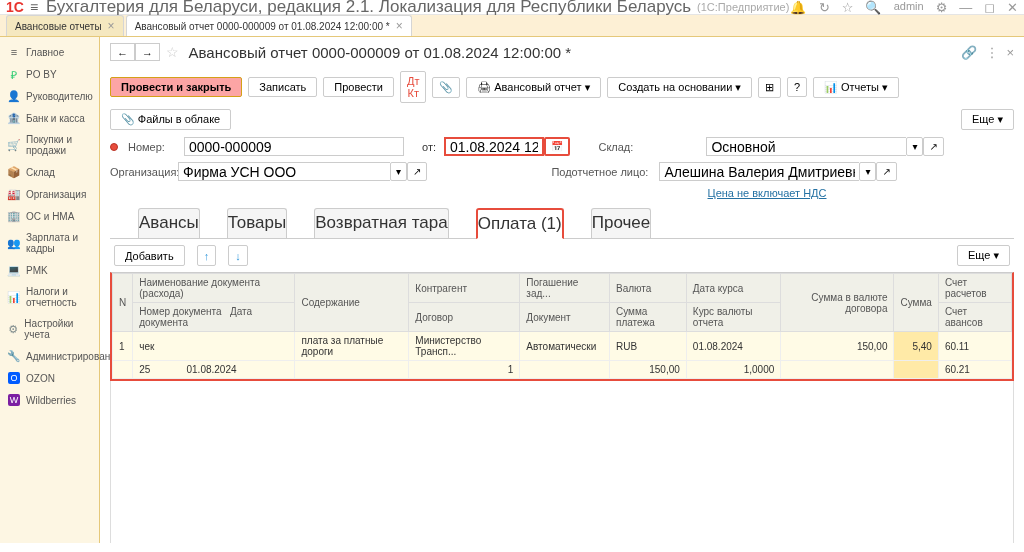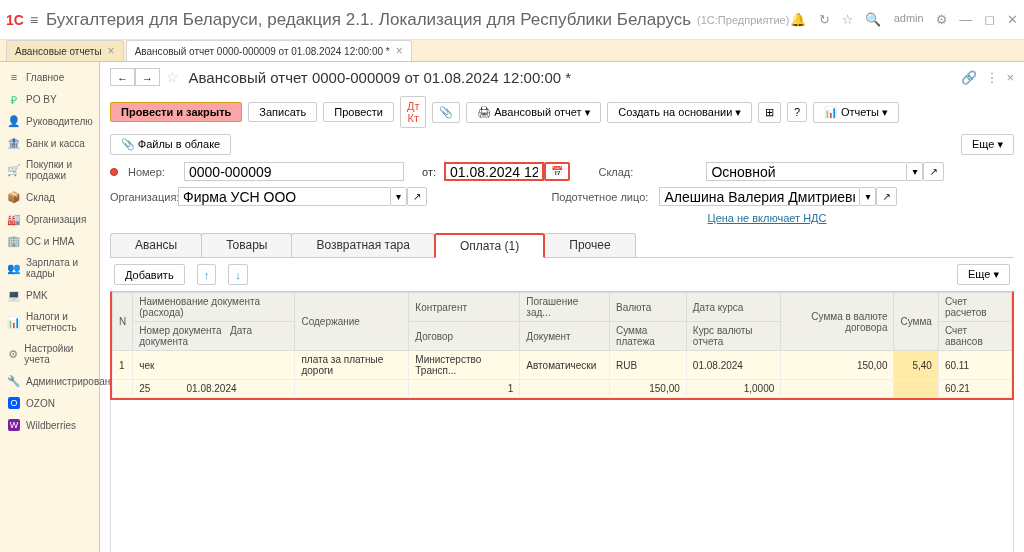--- a/index.html
+++ b/index.html
@@ -1,17 +1,17 @@
 <!DOCTYPE html>
 <html><head>
 <meta charset="utf-8">
 <style>
 * { box-sizing: border-box; margin: 0; padding: 0; }
 body { font-family: Arial, sans-serif; font-size: 11px; color: #333; background: #fff; width: 1024px; height: 552px; overflow: hidden; }
-.titlebar { display: flex; align-items: center; height: 40px; padding: 0 6px; background: #fff; border-bottom: 1px solid #e5e5e5; }
+.titlebar { display: flex; align-items: center; height: 15px; padding: 0 6px; background: #fff; border-bottom: 1px solid #e5e5e5; }
 .logo-1c { color: #e8342f; font-weight: bold; font-size: 14px; margin-right: 6px; }
 .burger { color: #666; font-size: 14px; margin-right: 8px; cursor: pointer; }
 .title-text { color: #666; font-size: 17px; }
 .title-sub { color: #aaa; font-size: 11px; margin-left: 6px; }
 .titlebar-right { margin-left: auto; display: flex; gap: 12px; color: #999; font-size: 13px; }
 .titlebar-right span { cursor: pointer; }
 .tabs-bar { display: flex; height: 22px; background: #fdf0d5; border-bottom: 1px solid #e5c87a; padding-left: 6px; align-items: flex-end; }
 .doc-tab { background: #fff; border: 1px solid #d5d5d5; border-bottom: none; padding: 3px 8px; font-size: 10px; margin-right: 2px; display: flex; align-items: center; gap: 6px; border-radius: 3px 3px 0 0; }
 .doc-tab.inactive { background: #f5e8c0; }
 .tab-close { color: #999; cursor: pointer; font-size: 12px; }
@@ -33,21 +33,21 @@
 .form-row { display: flex; align-items: center; padding: 3px 10px; gap: 8px; }
 .form-label { width: 48px; font-size: 11px; color: #555; }
 .form-label-wide { width: 100px; font-size: 11px; color: #555; }
 .form-input { border: 1px solid #ccc; padding: 2px 4px; font-size: 14px; height: 19px; }
 .input-group { display: flex; }
 .input-group .form-input { border-right: none; }
 .input-group .btn-sm { border-left: 1px solid #ccc; height: 19px; padding: 0 5px; font-size: 10px;}
 .req-dot { width: 8px; height: 8px; border-radius: 50%; background: #e74c3c; display: inline-block; margin-right: 2px; border: 1px solid #b93226;}
 .link-blue { color: #2471a3; text-decoration: underline; cursor: pointer; font-size: 11px; }
 .inner-tabs { display: flex; padding: 6px 10px 0; gap: 0; }
-.inner-tab { border: 1px solid #ccc; border-bottom: none; padding: 4px 24px; font-size: 12px; background: #f5f5f5; cursor: pointer; margin-right: -1px; border-radius: 3px 3px 0 0; }
+.inner-tab { border: 1px solid #ccc; border-bottom: none; padding: 4px 0; font-size: 17px; background: #f5f5f5; cursor: pointer; margin-right: -1px; border-radius: 3px 3px 0 0; margin-left: 28px; }
 .inner-tab.active { background: #fff; border: 2px solid #e74c3c; border-bottom: 1px solid #fff; position: relative; z-index: 2; }
 .tab-content { border-top: 1px solid #ccc; margin: 0 10px; position: relative; top: -1px; }
 .sub-toolbar { display: flex; padding: 6px 4px; gap: 12px; }
 .table-wrap { border: 2px solid #e74c3c; border-top: 1px solid #ccc; overflow: auto; }
 table.grid { width: 100%; border-collapse: collapse; font-size: 10px; }
 table.grid th { background: #f0f0e8; border: 1px solid #ddd; padding: 3px 6px; font-weight: normal; text-align: left; color: #555; }
 table.grid td { border: 1px solid #eee; padding: 3px 6px; height: 18px; }
 table.grid tr.data-row td { background: #fffbe6; }
 table.grid tr.data-row2 td { background: #fffbe6; }
 .cell-yellow { background: #ffeaa7 !important; }

